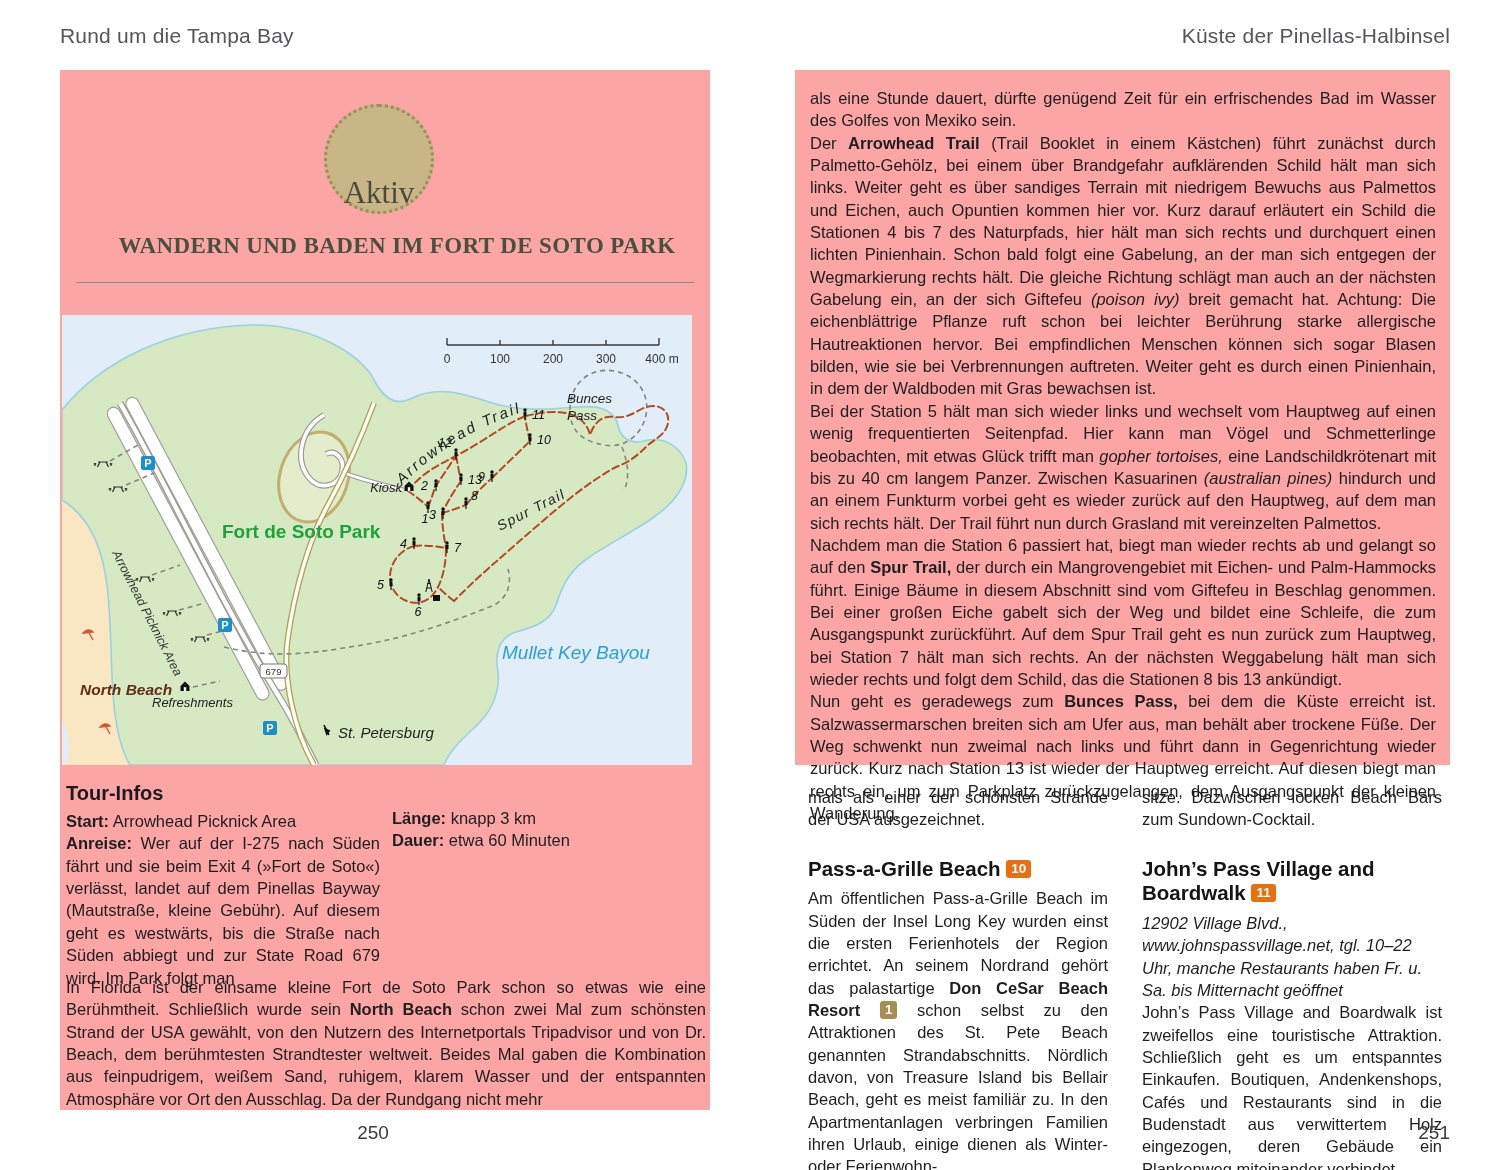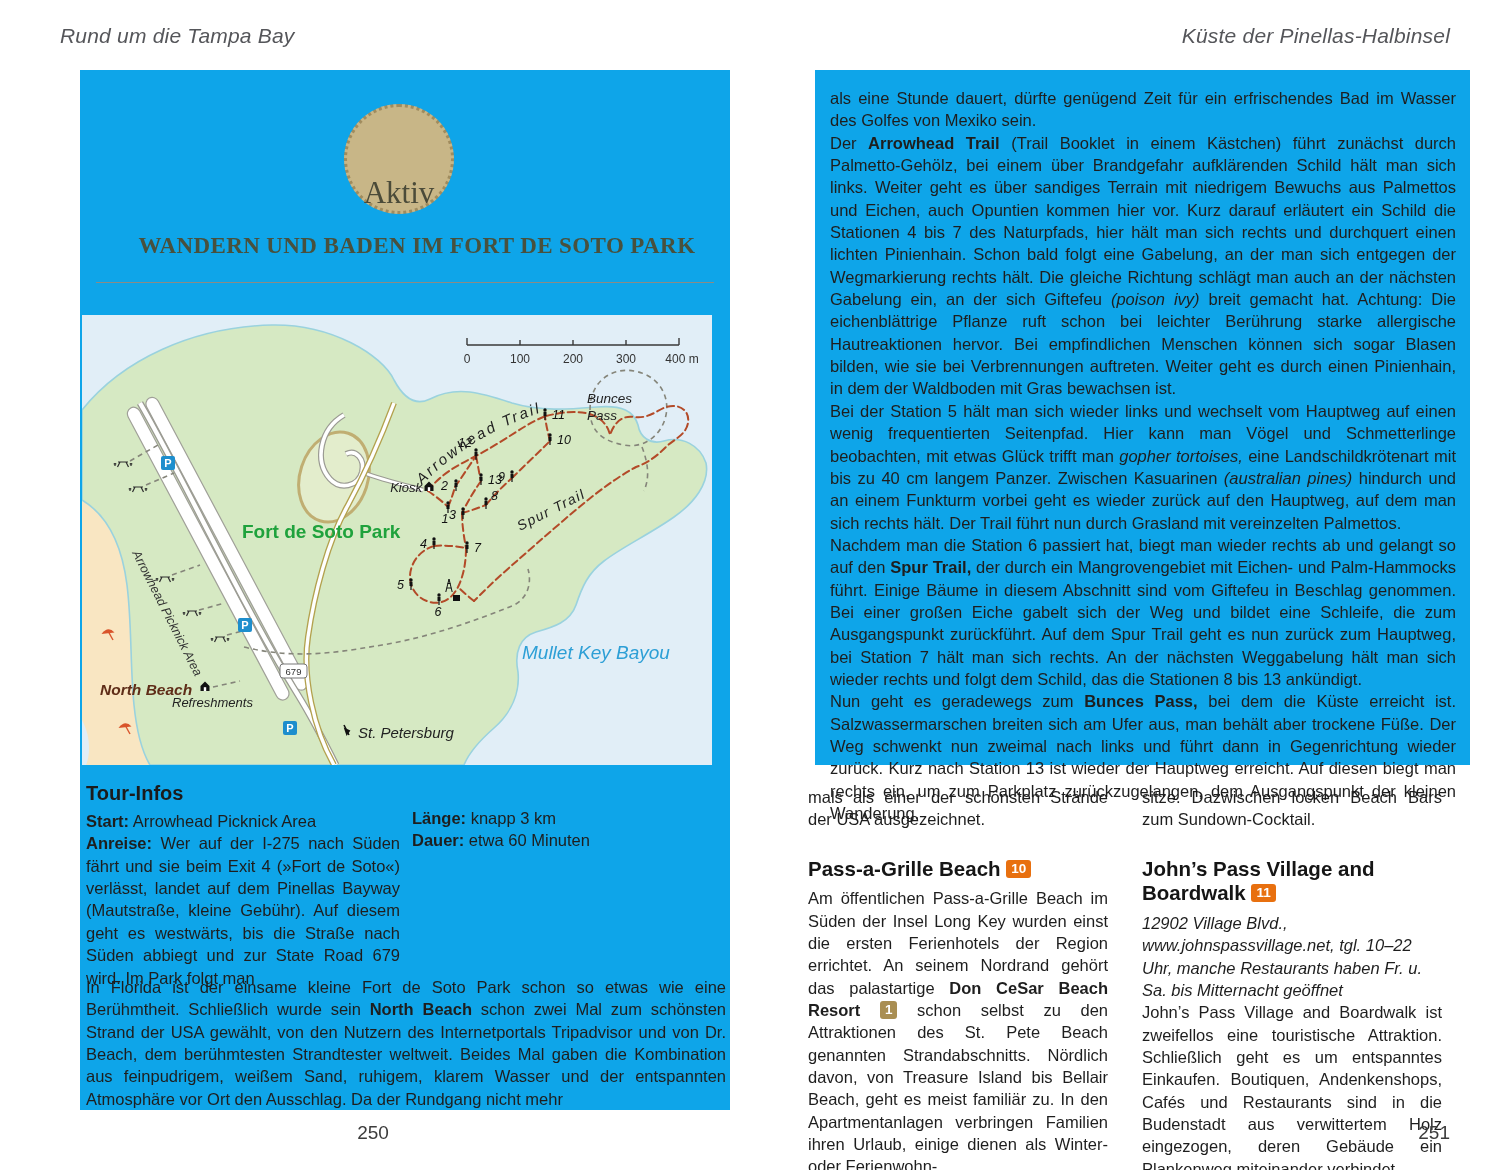--- a/index.html
+++ b/index.html
@@ -1,24 +1,24 @@
 <!DOCTYPE html>
 <html><head>
 <meta charset="utf-8">
 <style>
   * { margin:0; padding:0; box-sizing:border-box; }
   html,body { width:1500px; height:1170px; background:#ffffff; overflow:hidden;
               font-family:"Liberation Sans", sans-serif; color:#222; }
   .abs { position:absolute; }
 
-  .page-header { top:24px; font-size:21px; color:#55565a; letter-spacing:0.2px;font-style:italic; }
+  .page-header { top:24px; font-size:21px; color:#55565a; letter-spacing:0.2px; }
   #hdr-left  { left:60px; }
   #hdr-right { left:795px; width:655px; text-align:right; }
 
-  .panel { background:#0ea5e9;margin-left:20px; }
+  .panel { background:#fca5a5; }
   #panel-left  { left:60px;  top:70px; width:650px; height:1040px; }
   #panel-right { left:795px; top:70px; width:655px; height:695px; }
 
   
   .aktiv { left:264px; top:34px; width:110px; height:110px; border-radius:50%;
            background:#c8b687; border:3px dotted #a08c5e; display:flex;
            align-items:flex-end; justify-content:center; }
   .aktiv span { font-family:"Liberation Serif", serif; font-size:31px; color:#4b4b39; }
 
   .article-title { left:0; top:163px; width:650px; text-align:center;

